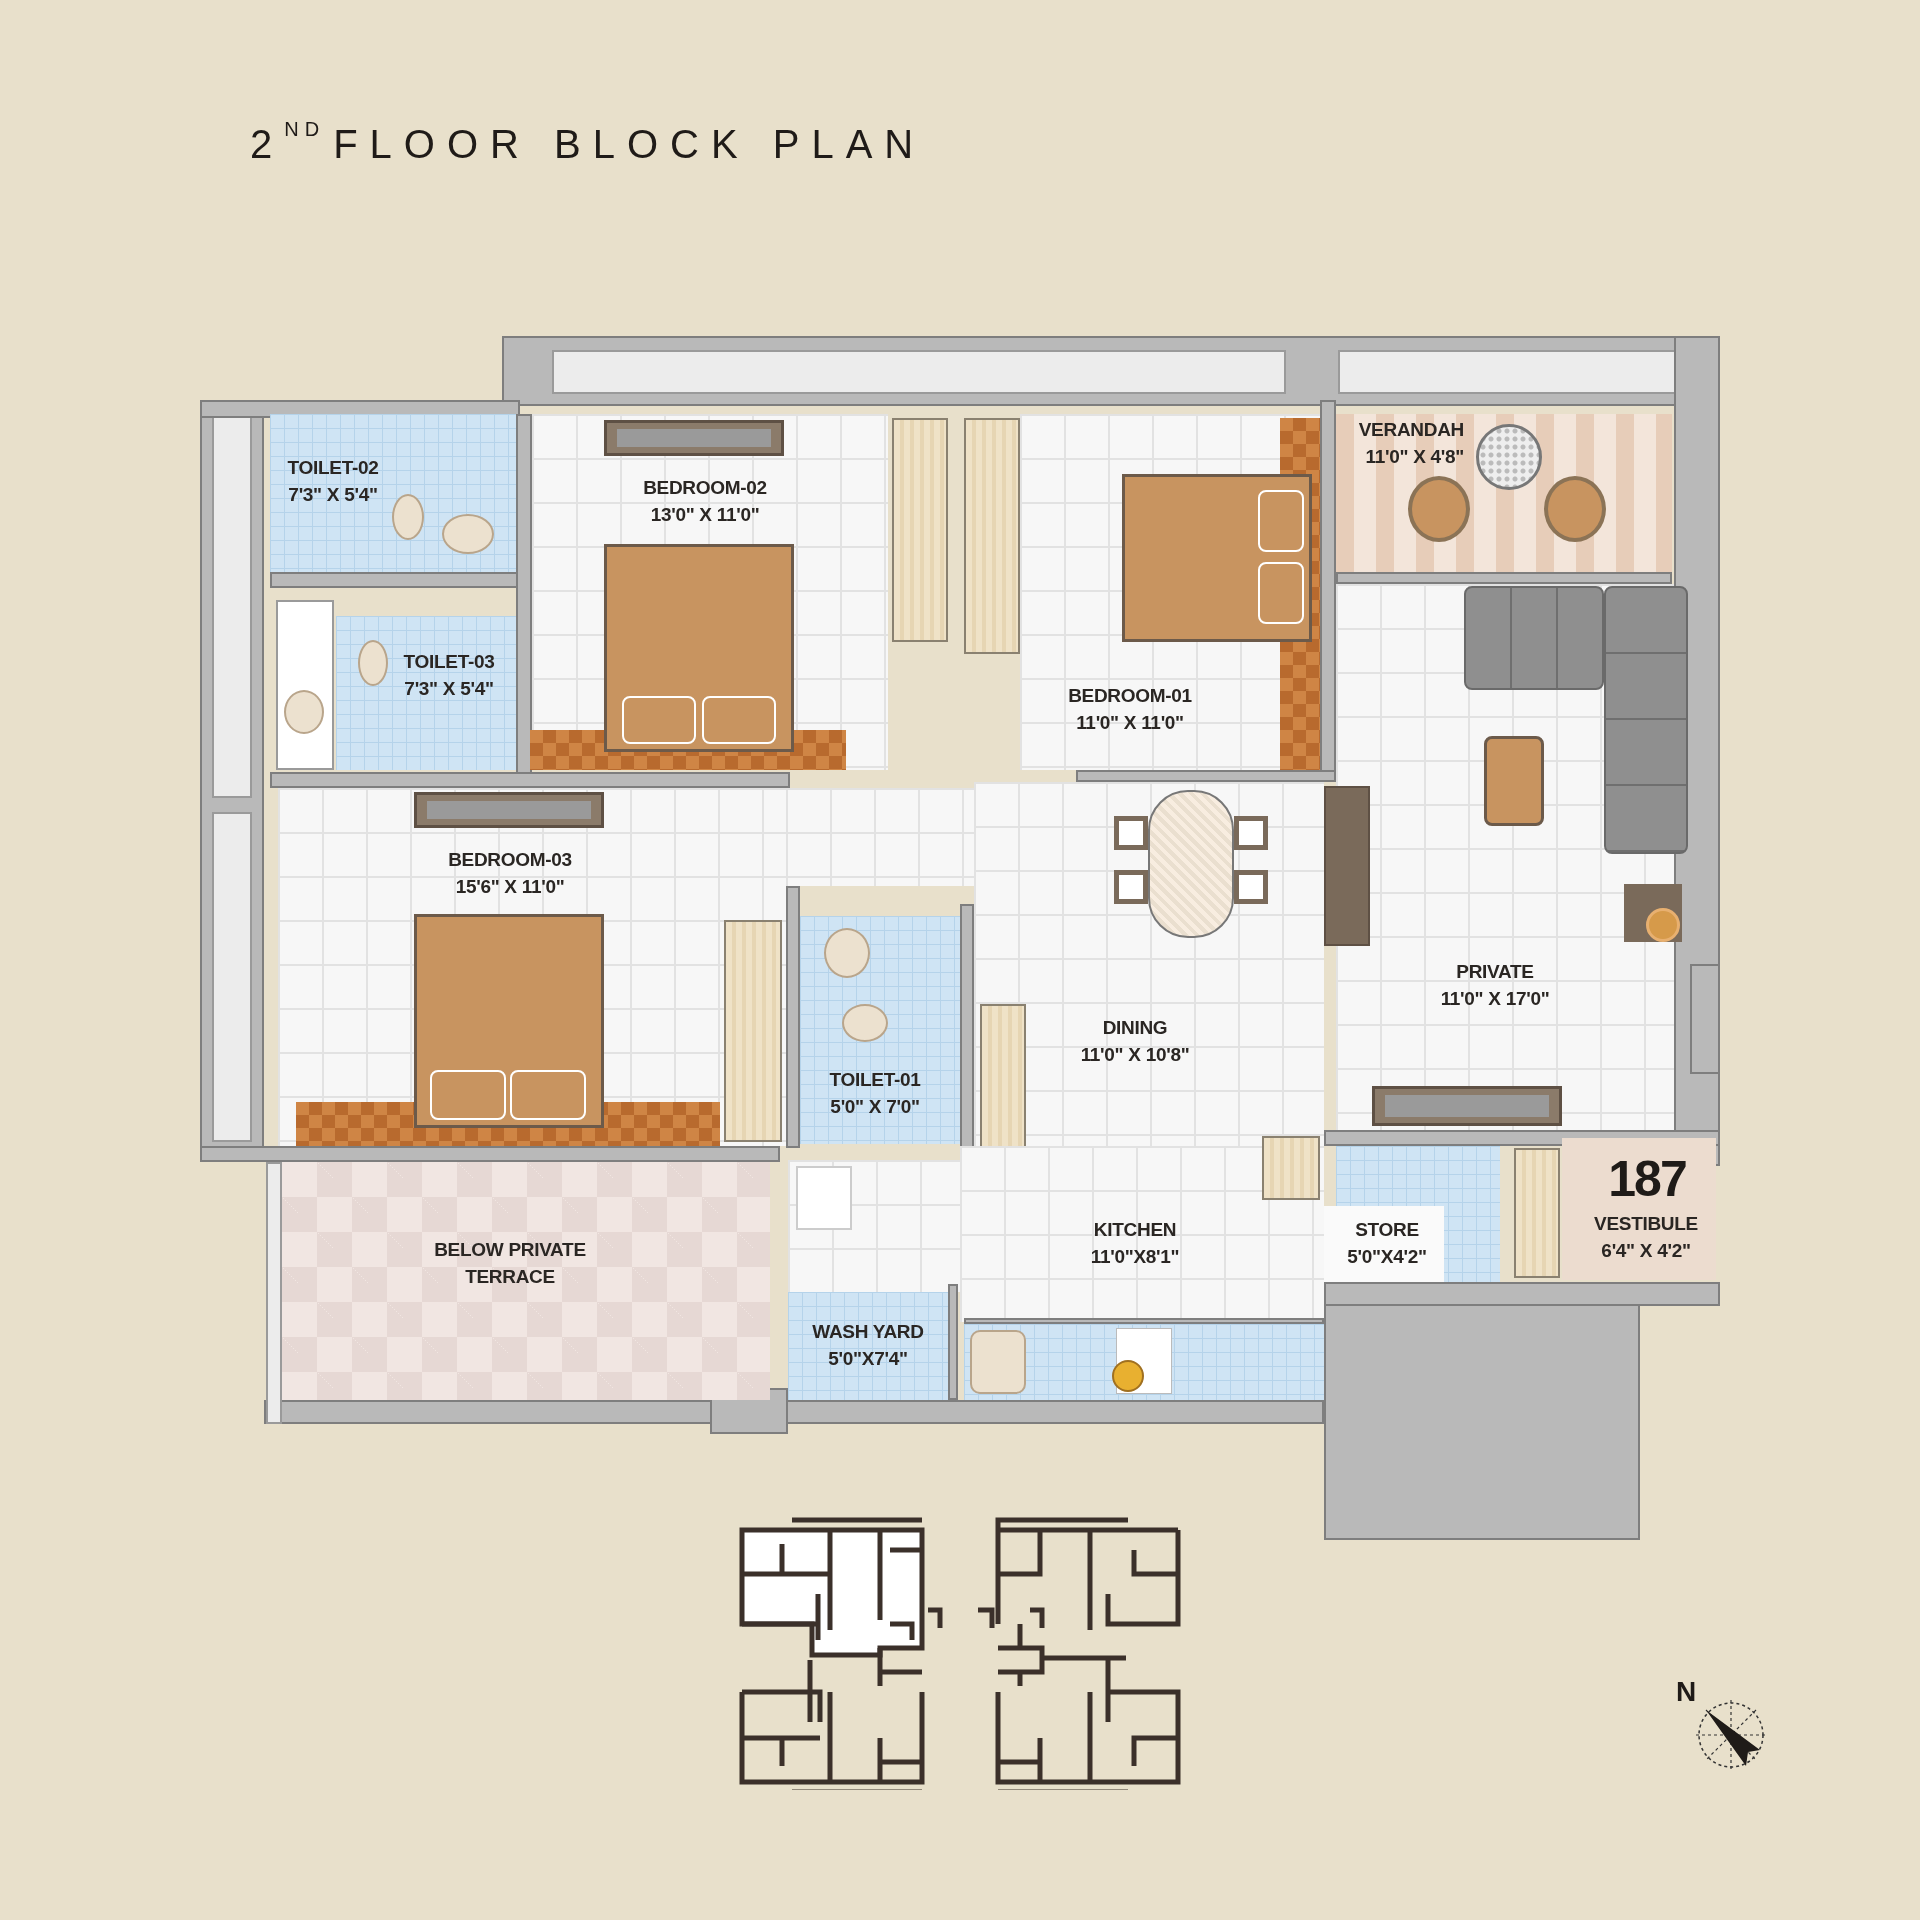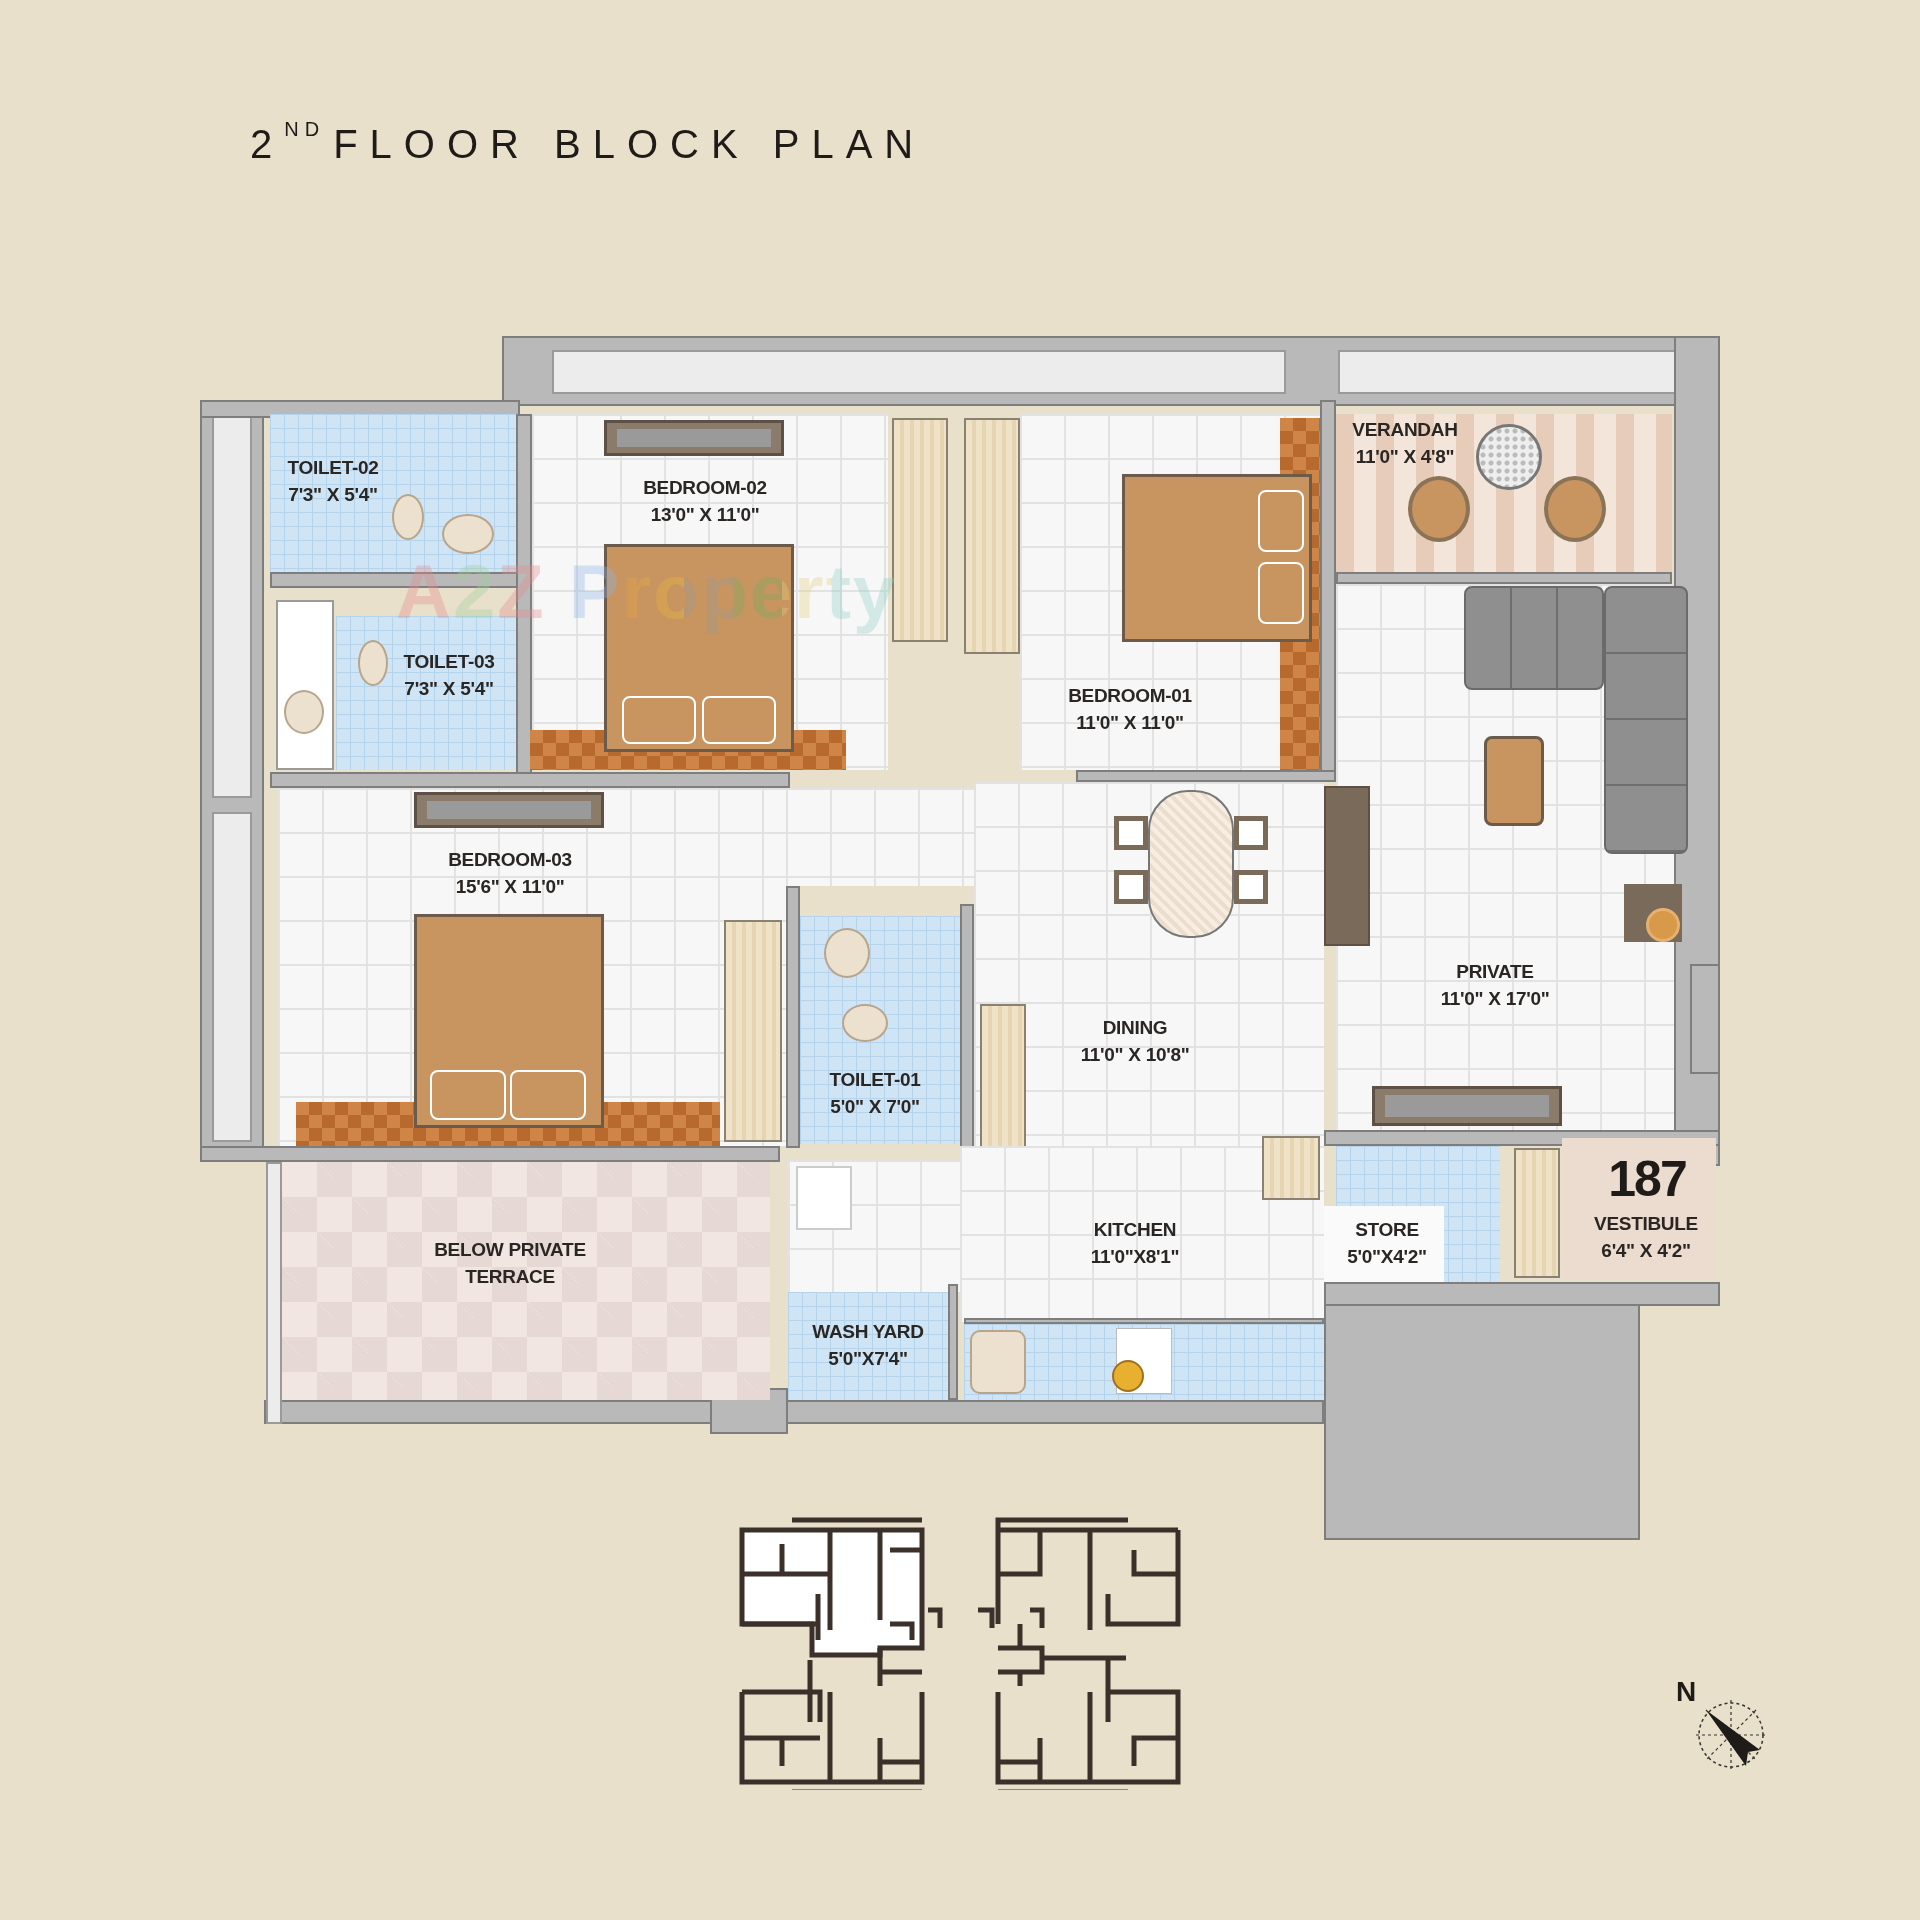--- a/index.html
+++ b/index.html
@@ -68,40 +68,36 @@
     <div>BEDROOM-02</div>
     <div>13'0" X 11'0"</div>
   </div>
   <div class="abs rug" style="left:530px;top:730px;width:316px;height:40px;"></div>
   <div class="abs bed" style="left:604px;top:544px;width:190px;height:208px;"></div>
   <div class="abs pillow" style="left:622px;top:696px;width:74px;height:48px;"></div>
   <div class="abs pillow" style="left:702px;top:696px;width:74px;height:48px;"></div>
   <div class="abs wardrobe" style="left:892px;top:418px;width:56px;height:224px;"></div>
   <div class="abs wardrobe" style="left:964px;top:418px;width:56px;height:236px;"></div>
 
-  <div class="abs wm" style="left:396px;top:548px;">
-    <span style="color:#e58a8a;">A</span><span style="color:#9fd19b;">2</span><span style="color:#e58a8a;">Z</span>
-    <span style="background:linear-gradient(90deg,#8fb4e8 0%,#8fb4e8 15%,#e8a040 15%,#e8c040 35%,#9a9a9a 35%,#9a9a9a 50%,#78b060 50%,#78b060 65%,#e8d080 65%,#e8d080 80%,#8fd0c8 80%);-webkit-background-clip:text;background-clip:text;color:transparent;">Property</span>
-  </div>
 
   <div class="abs floor" style="left:1020px;top:414px;width:300px;height:356px;"></div>
   <div class="abs rug" style="left:1280px;top:418px;width:40px;height:352px;"></div>
   <div class="abs bed" style="left:1122px;top:474px;width:190px;height:168px;"></div>
   <div class="abs pillow" style="left:1258px;top:490px;width:46px;height:62px;"></div>
   <div class="abs pillow" style="left:1258px;top:562px;width:46px;height:62px;"></div>
   <div class="abs label" style="left:1040px;top:682px;width:180px;">
     <div>BEDROOM-01</div>
     <div>11'0" X 11'0"</div>
   </div>
   <div class="abs wall" style="left:1320px;top:400px;width:16px;height:380px;"></div>
   <div class="abs wall" style="left:1076px;top:770px;width:260px;height:12px;"></div>
 
   <div class="abs verandah-floor" style="left:1336px;top:414px;width:336px;height:158px;"></div>
   <div class="abs wall" style="left:1336px;top:572px;width:336px;height:12px;"></div>
-  <div class="abs label" style="left:1346px;top:416px;width:118px;text-align:center;">
+  <div class="abs label" style="left:1346px;top:416px;width:118px;text-align:right;">
     <div>VERANDAH</div>
     <div>11'0" X 4'8"</div>
   </div>
   <div class="abs" style="left:1476px;top:424px;width:66px;height:66px;border-radius:50%;border:3px solid #777;background:radial-gradient(circle,#bbb 2px,#eee 3px) 0 0/8px 8px;"></div>
   <div class="abs" style="left:1408px;top:476px;width:62px;height:66px;border-radius:50%;background:#c89460;border:4px solid #8b7356;"></div>
   <div class="abs" style="left:1544px;top:476px;width:62px;height:66px;border-radius:50%;background:#c89460;border:4px solid #8b7356;"></div>
 
   <div class="abs floor" style="left:1336px;top:584px;width:338px;height:546px;"></div>
   <div class="abs sofa" style="left:1464px;top:586px;width:140px;height:104px;background:repeating-linear-gradient(90deg,#8f8f8f 0 44px,#6f6f6f 44px 46px);"></div>
   <div class="abs sofa" style="left:1604px;top:586px;width:84px;height:268px;background:repeating-linear-gradient(180deg,#8f8f8f 0 64px,#6f6f6f 64px 66px);"></div>

